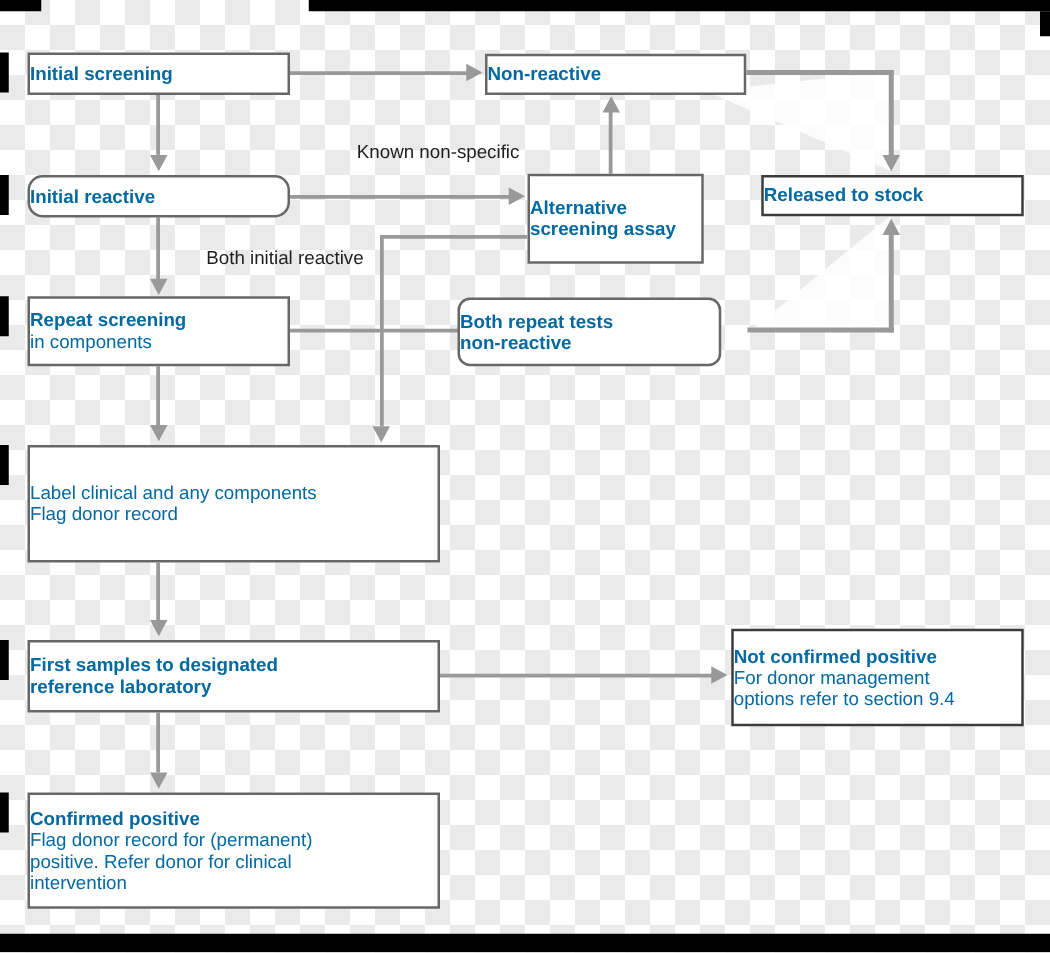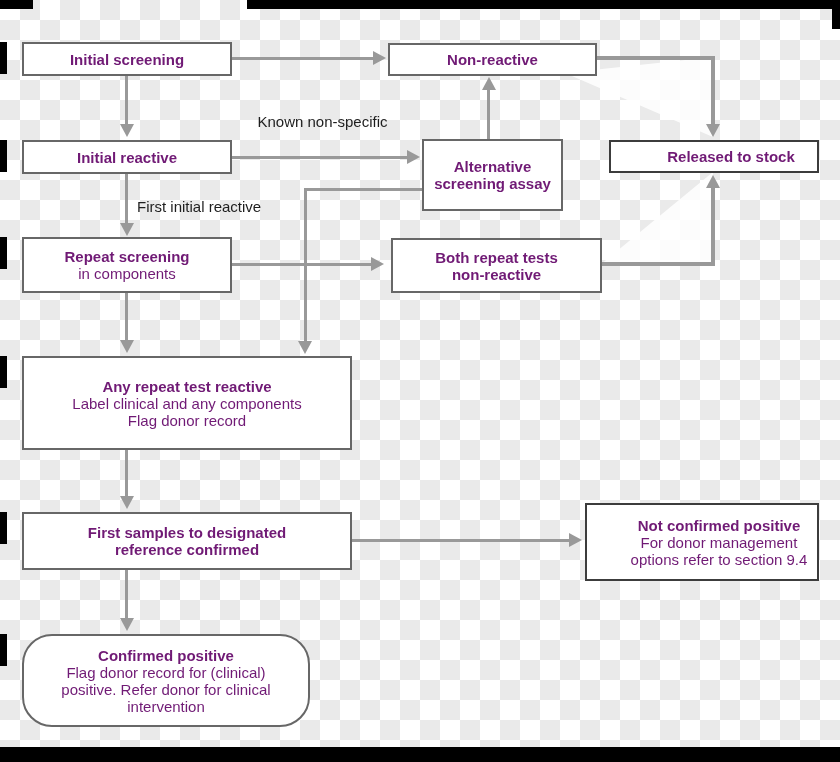--- a/index.html
+++ b/index.html
@@ -7,38 +7,38 @@
     position:relative;width:840px;height:762px;overflow:hidden;
     font-family:"Liberation Sans","DejaVu Sans",sans-serif;
     
     background-image:conic-gradient(from 0deg,#eaeaea 0 25%,#ffffff 0 50%,#eaeaea 0 75%,#ffffff 0);
     background-size:40px 40px;
   }
   
   .box{
     position:absolute;box-sizing:border-box;background:#ffffff;
     border:2px solid #676767;display:flex;flex-direction:column;
-    align-items:center;justify-content:center;text-align:center;
-    color:#701a75;font-size:15px;line-height:17px;z-index:3;
+    align-items:flex-start;justify-content:center;text-align:center;
+    color:#0369a1;font-size:15px;line-height:17px;z-index:3;
   }
   .box .t{font-weight:700;}
-  .box.dark{border-color:#3c3c3c;padding-left:34px;}
+  .box.dark{border-color:#3c3c3c;}
   #bx-initial-screening{left:22px;top:42px;width:210px;height:34px;}
   #bx-non-reactive{left:388px;top:43px;width:209px;height:33px;}
   #bx-released{left:609px;top:140px;width:210px;height:33px;}
-  #bx-initial-reactive{left:22px;top:140px;width:210px;height:34px;}
+  #bx-initial-reactive{left:22px;top:140px;width:210px;height:34px;border-radius:12px;}
   #bx-alt-assay{left:422px;top:139px;width:141px;height:72px;}
   #bx-repeat-screening{left:22px;top:237px;width:210px;height:56px;}
-  #bx-both-repeat{left:391px;top:238px;width:211px;height:55px;}
+  #bx-both-repeat{left:366px;top:238px;width:211px;height:55px;border-radius:10px;}
   #bx-any-repeat{left:22px;top:356px;width:330px;height:94px;}
   #bx-send-samples{left:22px;top:512px;width:330px;height:58px;}
   #bx-not-confirmed{left:585px;top:503px;width:234px;height:78px;}
-  #bx-confirmed{left:22px;top:634px;width:288px;height:93px;border-radius:30px;}
+  #bx-confirmed{left:22px;top:634px;width:330px;height:93px;}
   
-  .flabel{position:absolute;color:#1e1e1e;font-size:15px;line-height:16px;text-align:center;z-index:3;}
+  .flabel{position:absolute;color:#1e1e1e;font-size:15px;line-height:16px;text-align:center;z-index:3;margin-left:28px;}
   #lb-known{left:240px;top:114px;width:165px;}
   #lb-first{left:137px;top:199px;width:140px;text-align:left;}
   
   .ln{position:absolute;background:#999999;z-index:2;}
   .ah{position:absolute;width:0;height:0;z-index:2;}
   .ah.r{border-top:7px solid transparent;border-bottom:7px solid transparent;border-left:13px solid #999;}
   .ah.d{border-left:7px solid transparent;border-right:7px solid transparent;border-top:13px solid #999;}
   .ah.u{border-left:7px solid transparent;border-right:7px solid transparent;border-bottom:13px solid #999;}
   
   .wm{position:absolute;background:rgba(255,255,255,0.85);z-index:1;}
@@ -129,47 +129,46 @@
     <div class="t">Repeat screening</div>
     <div>in components</div>
   </div>
 
   <div class="box" id="bx-both-repeat">
     <div class="t">Both repeat tests</div>
     <div class="t">non-reactive</div>
   </div>
 
   <div class="box" id="bx-any-repeat">
-    <div class="t">Any repeat test reactive</div>
     <div>Label clinical and any components</div>
     <div>Flag donor record</div>
   </div>
 
   <div class="box" id="bx-send-samples">
     <div class="t">First samples to designated</div>
-    <div class="t">reference confirmed</div>
+    <div class="t">reference laboratory</div>
   </div>
 
   <div class="box dark" id="bx-not-confirmed">
     <div class="t">Not confirmed positive</div>
     <div>For donor management</div>
     <div>options refer to section 9.4</div>
   </div>
 
   <div class="box" id="bx-confirmed">
     <div class="t">Confirmed positive</div>
-    <div>Flag donor record for (clinical)</div>
+    <div>Flag donor record for (permanent)</div>
     <div>positive. Refer donor for clinical</div>
     <div>intervention</div>
   </div>
 
   <div class="flabel" id="lb-known">
     <div>Known non-specific</div>
   </div>
-  <div class="flabel" id="lb-first">First initial reactive</div>
+  <div class="flabel" id="lb-first">Both initial reactive</div>
 
   <div class="blk" id="blk-tl"></div>
   <div class="blk" id="blk-top"></div>
   <div class="blk" id="blk-tr"></div>
   <div class="blk" id="blk-bottom"></div>
   <div class="tab" id="tab1"></div>
   <div class="tab" id="tab2"></div>
   <div class="tab" id="tab3"></div>
   <div class="tab" id="tab4"></div>
   <div class="tab" id="tab5"></div>

